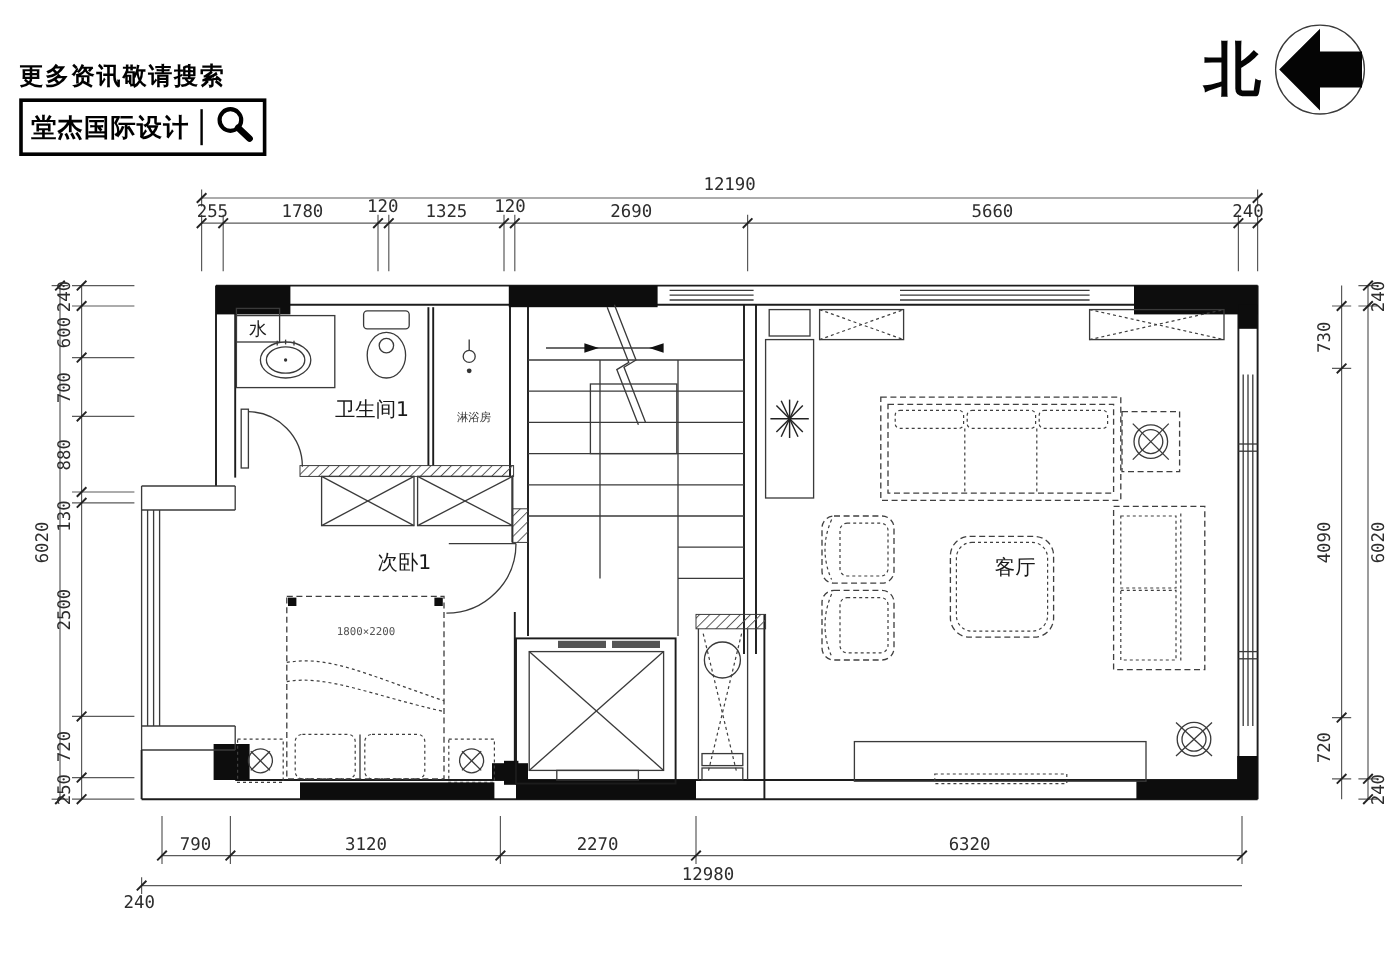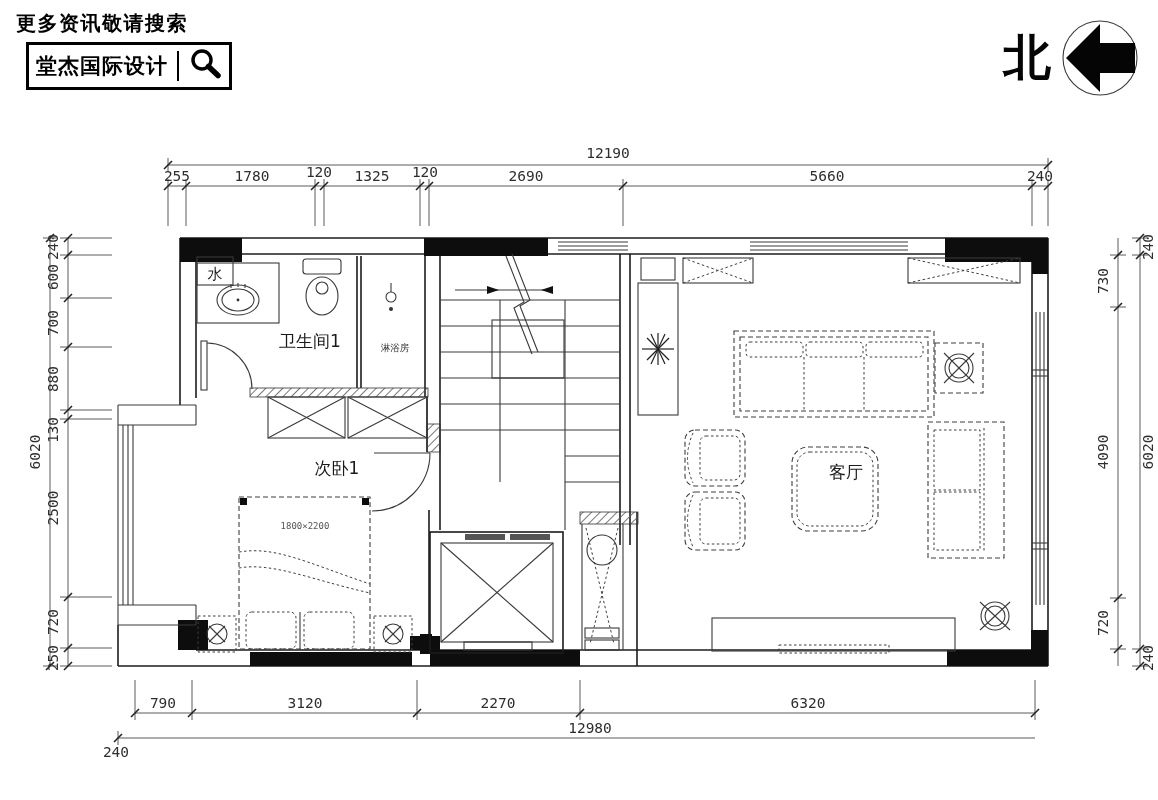--- a/index.html
+++ b/index.html
@@ -2,23 +2,23 @@
 <html><head>
 <meta charset="utf-8">
 <style>
   html,body { margin:0; padding:0; background:#fff; }
   #root { position:relative; width:1158px; height:800px; background:#fff;
           font-family:"DejaVu Sans", sans-serif; overflow:hidden; }
   #plan-svg { position:absolute; left:0; top:0; }
 
   
   .header-left { position:absolute; left:16px; top:10px; }
-  .search-prompt { font-size:20px; font-weight:bold; letter-spacing:1.5px; color:#000; }
+  .search-prompt { font-size:20px; font-weight:bold; letter-spacing:1.5px; color:#000;margin-top:40px; }
   .brand-box { display:inline-flex; align-items:center; border:3px solid #000;
-               padding:2px 7px; margin-top:5px; gap:9px; background:#fff;margin-left:10px; }
+               padding:2px 7px; margin-top:5px; gap:9px; background:#fff; }
   .brand-name { font-size:21px; font-weight:bold; color:#000; letter-spacing:1px; }
   .brand-divider { width:2px; height:30px; background:#000; }
 
   
   .footer-brand { position:absolute; left:938px; top:684px; width:212px; }
   .tagline { font-size:10px; font-weight:bold; letter-spacing:2.4px; color:#000; white-space:nowrap; }
   .tid-logo { position:relative; height:72px; margin-top:3px; }
   .tid-t-bar  { position:absolute; left:6px;  top:10px; width:66px; height:15px; background:#000; }
   .tid-t-stem { position:absolute; left:27px; top:10px; width:18px; height:56px; background:#000; }
   .tid-dot    { position:absolute; left:57px; top:38px; width:14px; height:14px; background:#000; }

